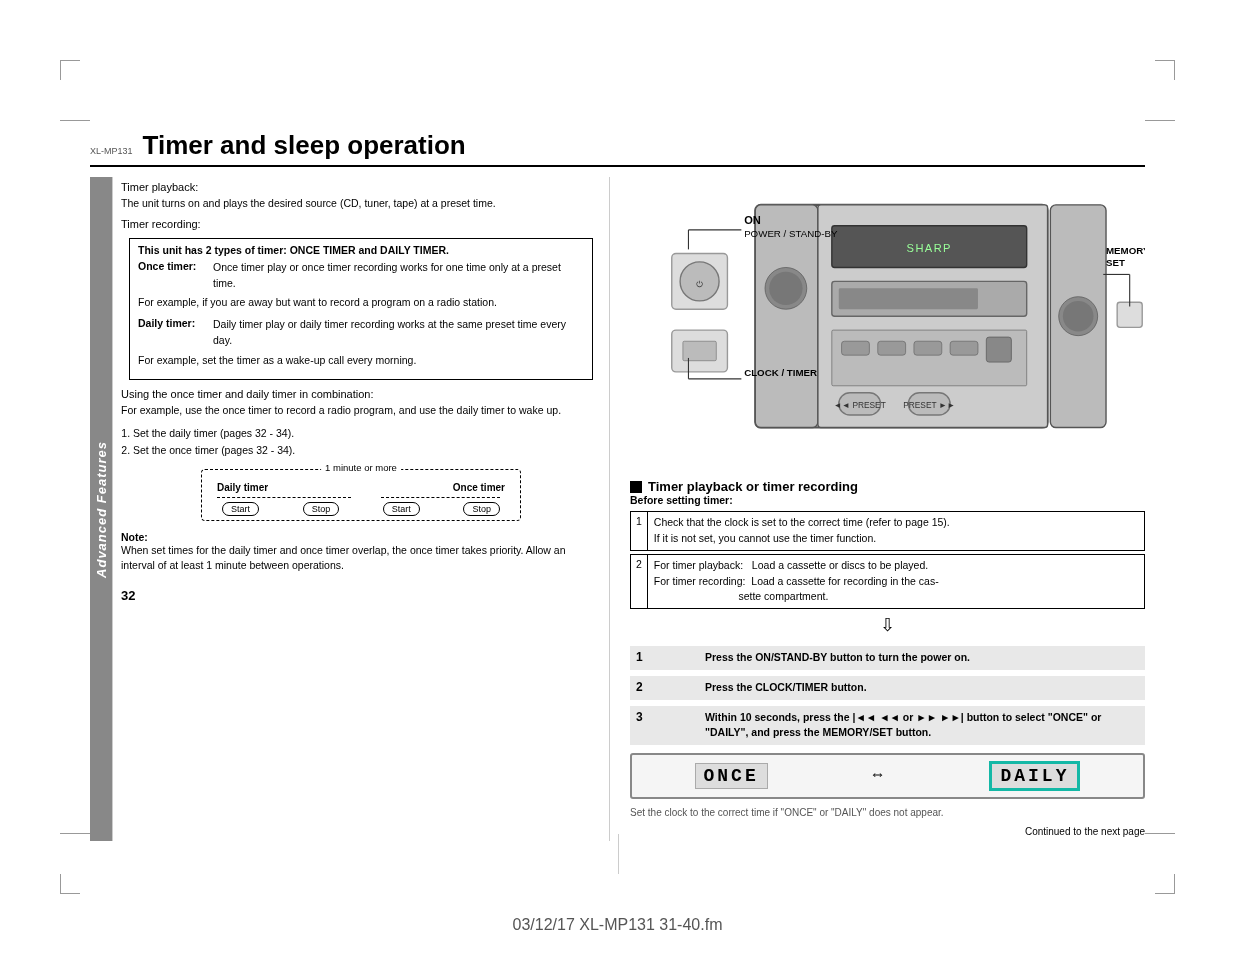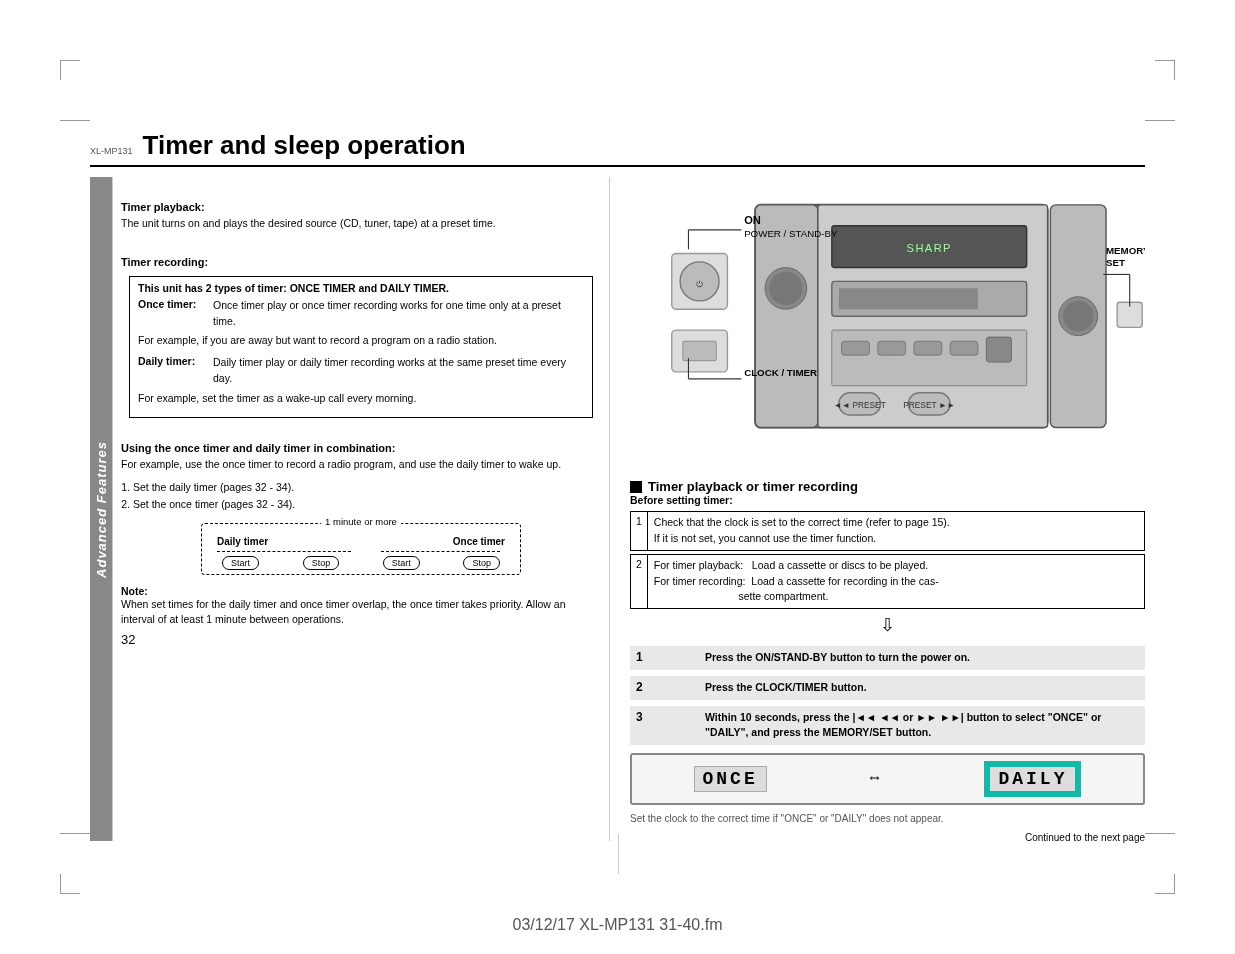--- a/index.html
+++ b/index.html
@@ -131,22 +131,22 @@
     }
 
     .left-content {
       flex: 1;
       padding: 0 8px;
       border-left: 1px solid #ccc;
       border-right: 1px solid #ccc;
     }
 
     .section-title {
-      font-weight: bold;
-      margin-top: 24px;
+      font-weight: normal;
+      margin-top: 4px;
       margin-bottom: 3px;
     }
 
     .section-text {
       font-size: 10.5px;
       line-height: 1.5;
       margin-bottom: 6px;
     }
 
     
@@ -239,22 +239,22 @@
       font-size: 10.5px;
     }
 
     .note-text {
       font-size: 10.5px;
       line-height: 1.5;
     }
 
     .page-number {
       font-size: 13px;
-      font-weight: normal;
-      margin-top: 4px;
+      font-weight: bold;
+      margin-top: 14px;
     }
 
     
     .right-col {
       flex: 1;
     }
 
     
     .device-image-area {
       display: flex;
@@ -631,21 +631,21 @@
             <div class="inst-step highlighted">
               <span class="inst-step-num">3</span>
               <span class="inst-step-text">Within 10 seconds, press the |◄◄ ◄◄ or ►► ►►| button to select "ONCE" or "DAILY", and press the MEMORY/SET button.</span>
             </div>
 
           </div>
 
           <div class="display-box">
             <span style="font-family: 'Courier New', monospace; font-size:18px; letter-spacing:3px; border: 1px solid #aaa; padding: 2px 8px; background:#ddd;">ONCE</span>
             <span class="display-arrow">⇔</span>
-            <span style="font-family: 'Courier New', monospace; font-size:18px; letter-spacing:3px; border: 6px solid #14b8a6; padding: 2px 8px; background:#ddd;">DAILY</span>
+            <span style="font-family: 'Courier New', monospace; font-size:18px; letter-spacing:3px; border: 3px solid #14b8a6; padding: 2px 8px; background:#ddd;">DAILY</span>
           </div>
           <div class="display-text-small">Set the clock to the correct time if "ONCE" or "DAILY" does not appear.</div>
 
           <div class="continued-text" style="margin-top: 8px;">Continued to the next page</div>
 
         </div>
       </div>
 
     </div>
   </div>

